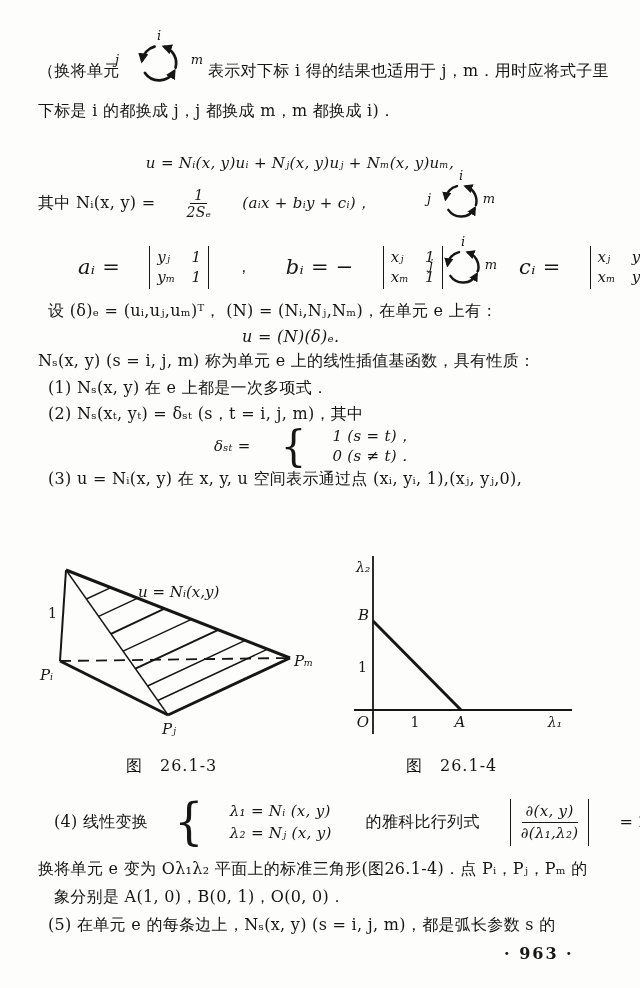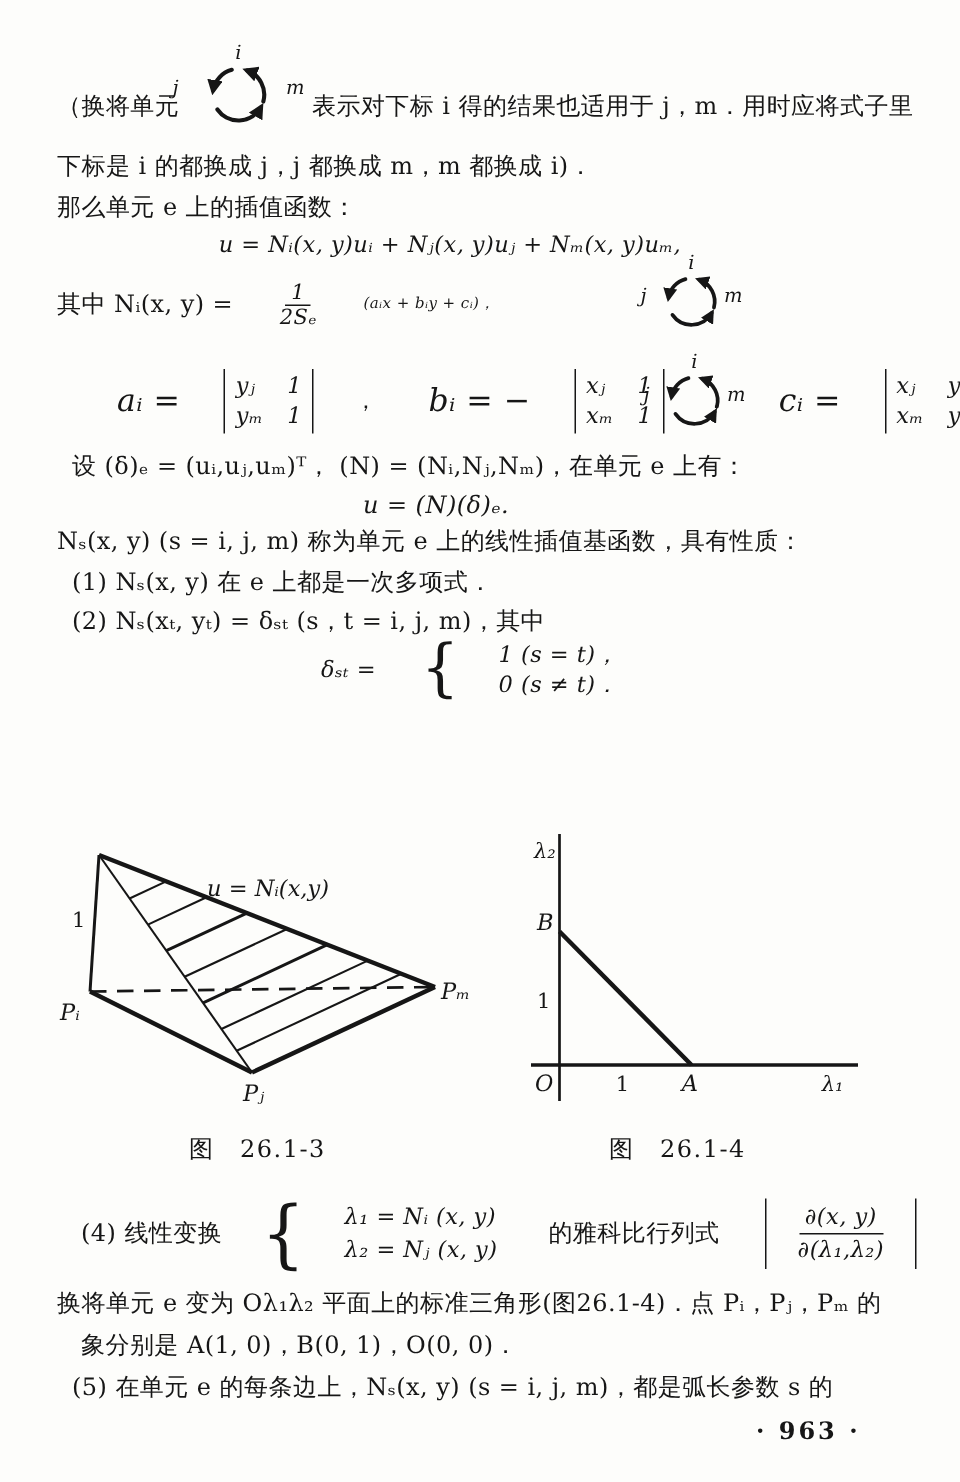--- a/index.html
+++ b/index.html
@@ -31,21 +31,21 @@
   .det-sep{font-size:15px;margin-right:10px;}
   
   .case-brace{font-size:40px;font-weight:400;line-height:40px;transform:scaleY(1.05);margin:0 2px;}
   .cases div{font-style:italic;font-size:15px;line-height:20px;}
   
   .sys-brace{font-size:46px;font-weight:400;line-height:46px;transform:scaleY(1.08);margin:0 2px;}
   .sys div{font-style:italic;font-size:15px;line-height:22px;}
   
   .jac{display:inline-flex;flex-direction:column;align-items:center;
        border-left:1.6px solid #161616;border-right:1.6px solid #161616;
-       padding:3px 21px;margin:0 6px;}
+       padding:3px 10px;margin:0 6px;}
   .jac .num{font-style:italic;font-size:15px;line-height:19px;border-bottom:1.4px solid #161616;padding:0 4px 1px;}
   .jac .den{font-style:italic;font-size:15px;line-height:19px;padding-top:1px;}
   .caption{position:absolute;font-size:16px;letter-spacing:1px;}
   .pagenum{position:absolute;font-size:16px;font-weight:bold;letter-spacing:2px;}
   svg text{font-family:"DejaVu Serif","Liberation Serif",serif;fill:#161616;}
   svg .it{font-style:italic;}
 </style>
 </head>
 <body>
 
@@ -69,31 +69,30 @@
         <path d="M46.5 32.9 A15 15 0 0 0 37.1 14.9" marker-end="url(#arw)"></path>
       </g>
     </svg>
     <span class="lab t">i</span>
     <span class="lab l">j</span>
     <span class="lab r">m</span>
   </div>
 
   <span class="line" style="left:208px;top:60px;">表示对下标 i 得的结果也适用于 j，m．用时应将式子里</span>
   <span class="line" style="left:38px;top:100px;">下标是 i 的都换成 j，j 都换成 m，m 都换成 i)．</span>
-  <span class="line" style="left:38px;top:127px;">那么单元 e 上的插值函数：</span>
 
   <div class="line math center" style="left:130px;top:152px;width:340px;font-size:15px;">u = Nᵢ(x, y)uᵢ + Nⱼ(x, y)uⱼ + Nₘ(x, y)uₘ,</div>
 
   <div class="line flexrow" style="left:38px;top:182px;height:42px;">
     <span>其中  Nᵢ(x, y) =</span>
     <span class="frac">
       <span class="num">1</span>
       <span class="den">2Sₑ</span>
     </span>
-    <span class="math" style="font-size:10px;">(aᵢx + bᵢy + cᵢ)，</span>
+    <span class="math" style="font-size:15px;">(aᵢx + bᵢy + cᵢ)，</span>
   </div>
 
   <div class="cycle" style="left:428px;top:170px;width:66px;height:60px;">
     <svg viewBox="0 0 64 56">
       <g fill="none" stroke="#161616" stroke-width="2.4" stroke-linecap="round">
         <path d="M28.1 14.5 A15 15 0 0 0 17.2 26.4" marker-end="url(#arw)"></path>
         <path d="M19.7 37.6 A15 15 0 0 0 45 36.5" marker-end="url(#arw)"></path>
         <path d="M46.5 32.9 A15 15 0 0 0 37.1 14.9" marker-end="url(#arw)"></path>
       </g>
     </svg>
@@ -151,20 +150,21 @@
 
   <div class="line flexrow" style="left:214px;top:424px;height:44px;text-align:center;">
     <span class="math" style="font-size:15px;margin-right:4px;">δₛₜ =</span>
     <span class="case-brace">{</span>
     <span class="cases">
       <div>1 (s = t)，</div>
       <div>0 (s ≠ t)．</div>
     </span>
   </div>
 
+  <span class="line" style="left:48px;top:468px;">(3) u = Nᵢ(x, y) 在 x, y, u 空间表示通过点 (xᵢ, yᵢ, 1),(xⱼ, yⱼ,0),</span>
 
   <svg style="position:absolute;left:38px;top:550px;" width="310" height="198" viewBox="0 0 310 198">
     <g stroke="#161616" fill="none">
       <line x1="28" y1="20" x2="22" y2="111" stroke-width="2"></line>
       <line x1="28" y1="20" x2="252" y2="108" stroke-width="3"></line>
       <line x1="28" y1="20" x2="130" y2="165" stroke-width="1.4"></line>
       <line x1="22" y1="111" x2="130" y2="165" stroke-width="3"></line>
       <line x1="130" y1="165" x2="252" y2="108" stroke-width="3"></line>
       <line x1="22" y1="111" x2="252" y2="108" stroke-width="1.8" stroke-dasharray="11 7"></line>
       <g stroke-width="1.4">

